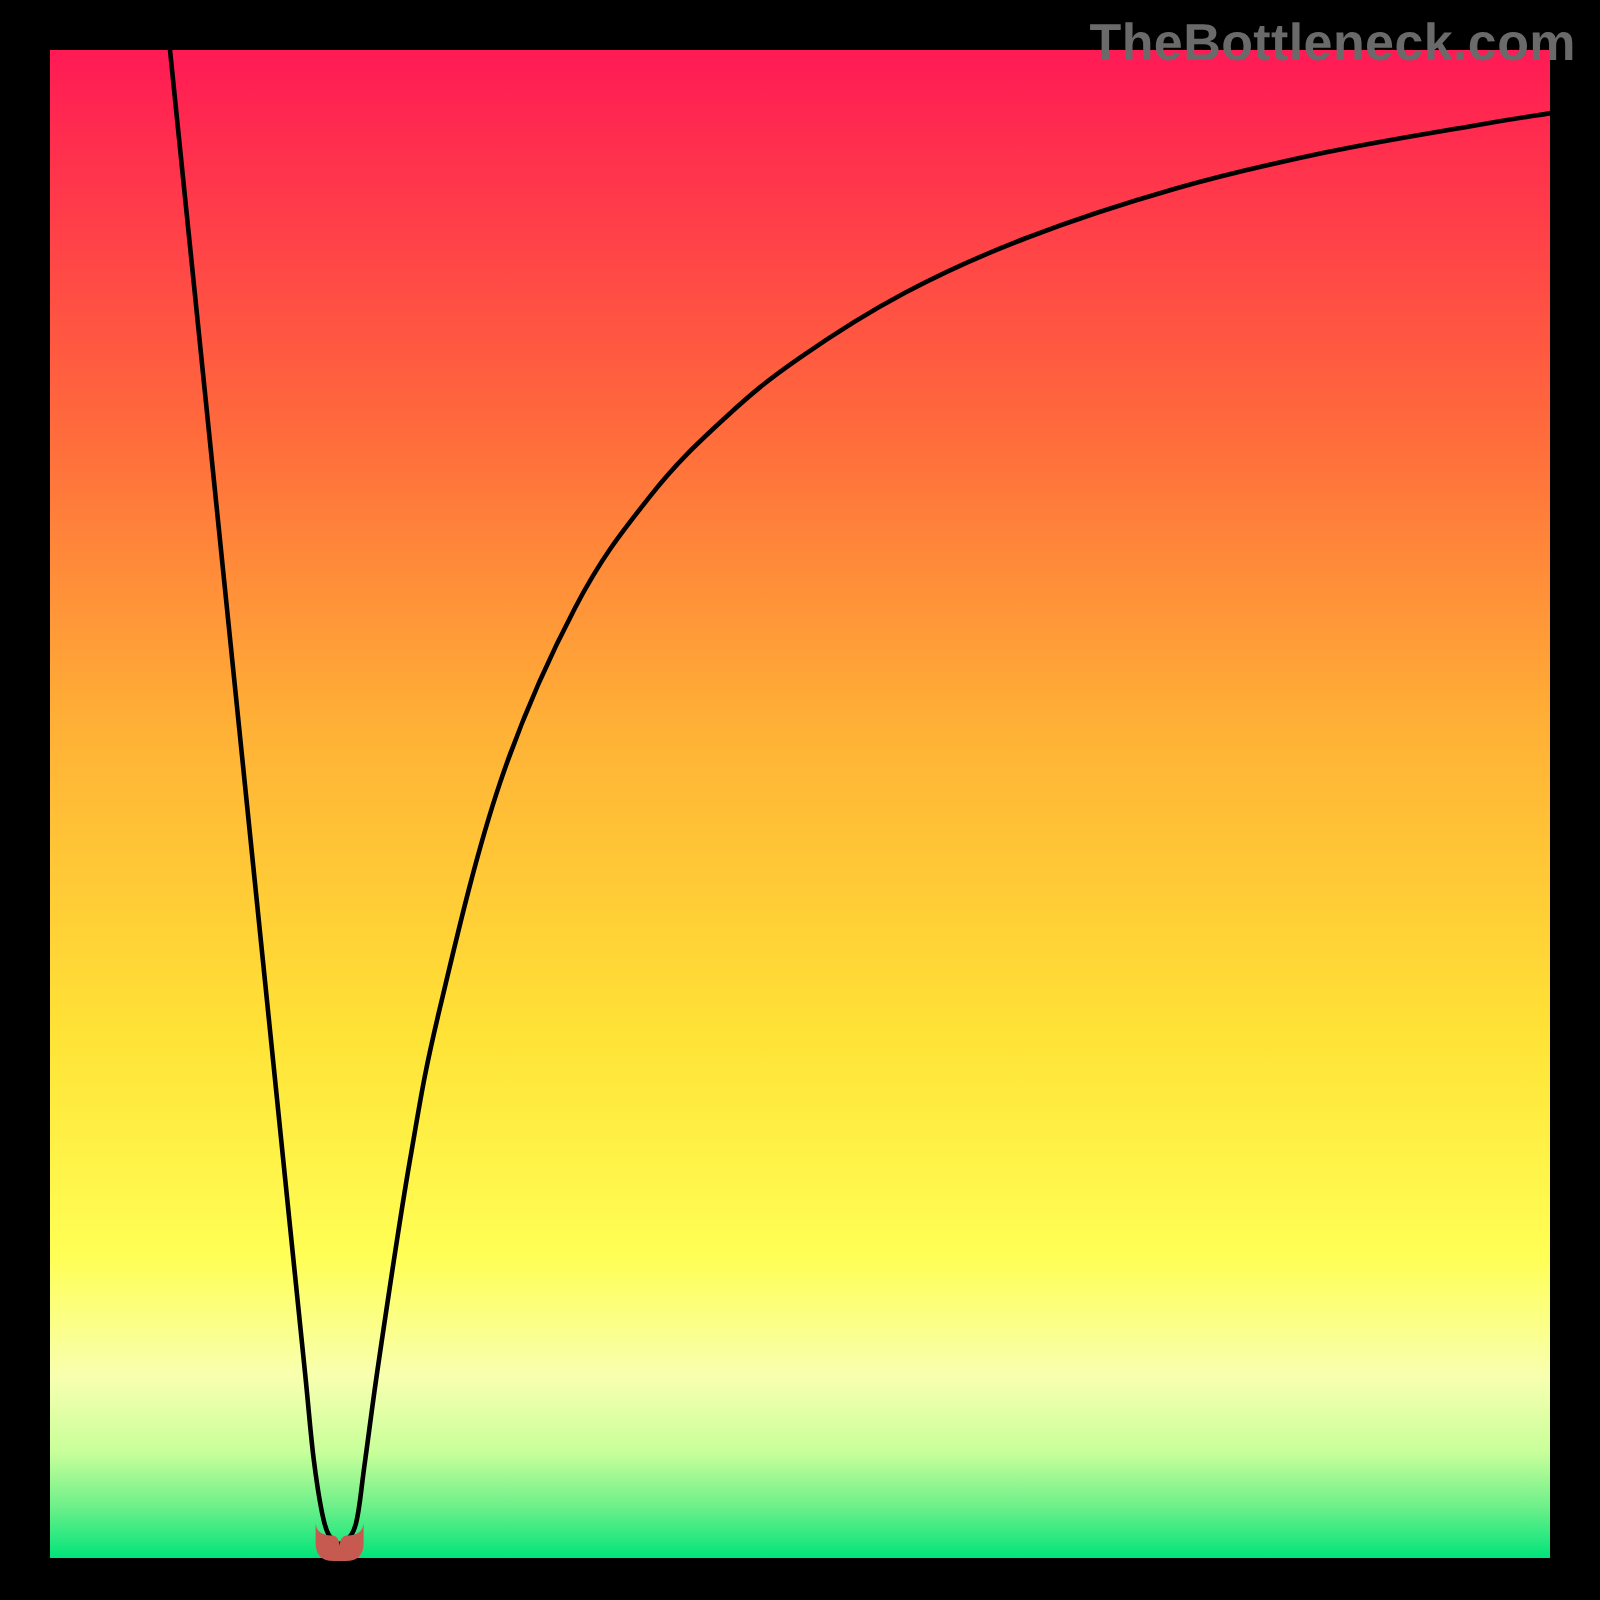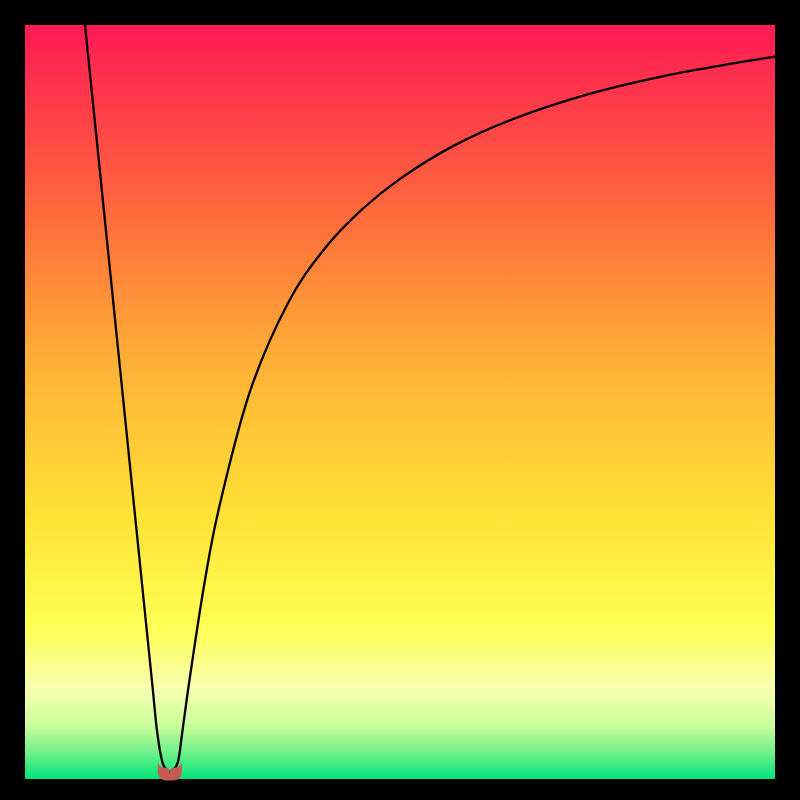--- a/index.html
+++ b/index.html
@@ -33,20 +33,21 @@
     position: absolute;
     left: 0;
     top: 0;
   }
 </style>
 </head>
 <body>
 
 <div class="frame">
 
+  <div class="watermark">TheBottleneck.com</div>
 
   <svg id="plot" width="800" height="800" viewBox="0 0 800 800">
     <defs>
       <linearGradient id="bg-grad" x1="0" y1="0" x2="0" y2="1">
           <stop offset="0.00%" stop-color="#ff1a55"></stop>
           <stop offset="10.00%" stop-color="#ff3a4a"></stop>
           <stop offset="25.00%" stop-color="#ff6a3c"></stop>
           <stop offset="45.00%" stop-color="#ffb136"></stop>
           <stop offset="65.00%" stop-color="#ffe236"></stop>
           <stop offset="80.00%" stop-color="#ffff55"></stop>

